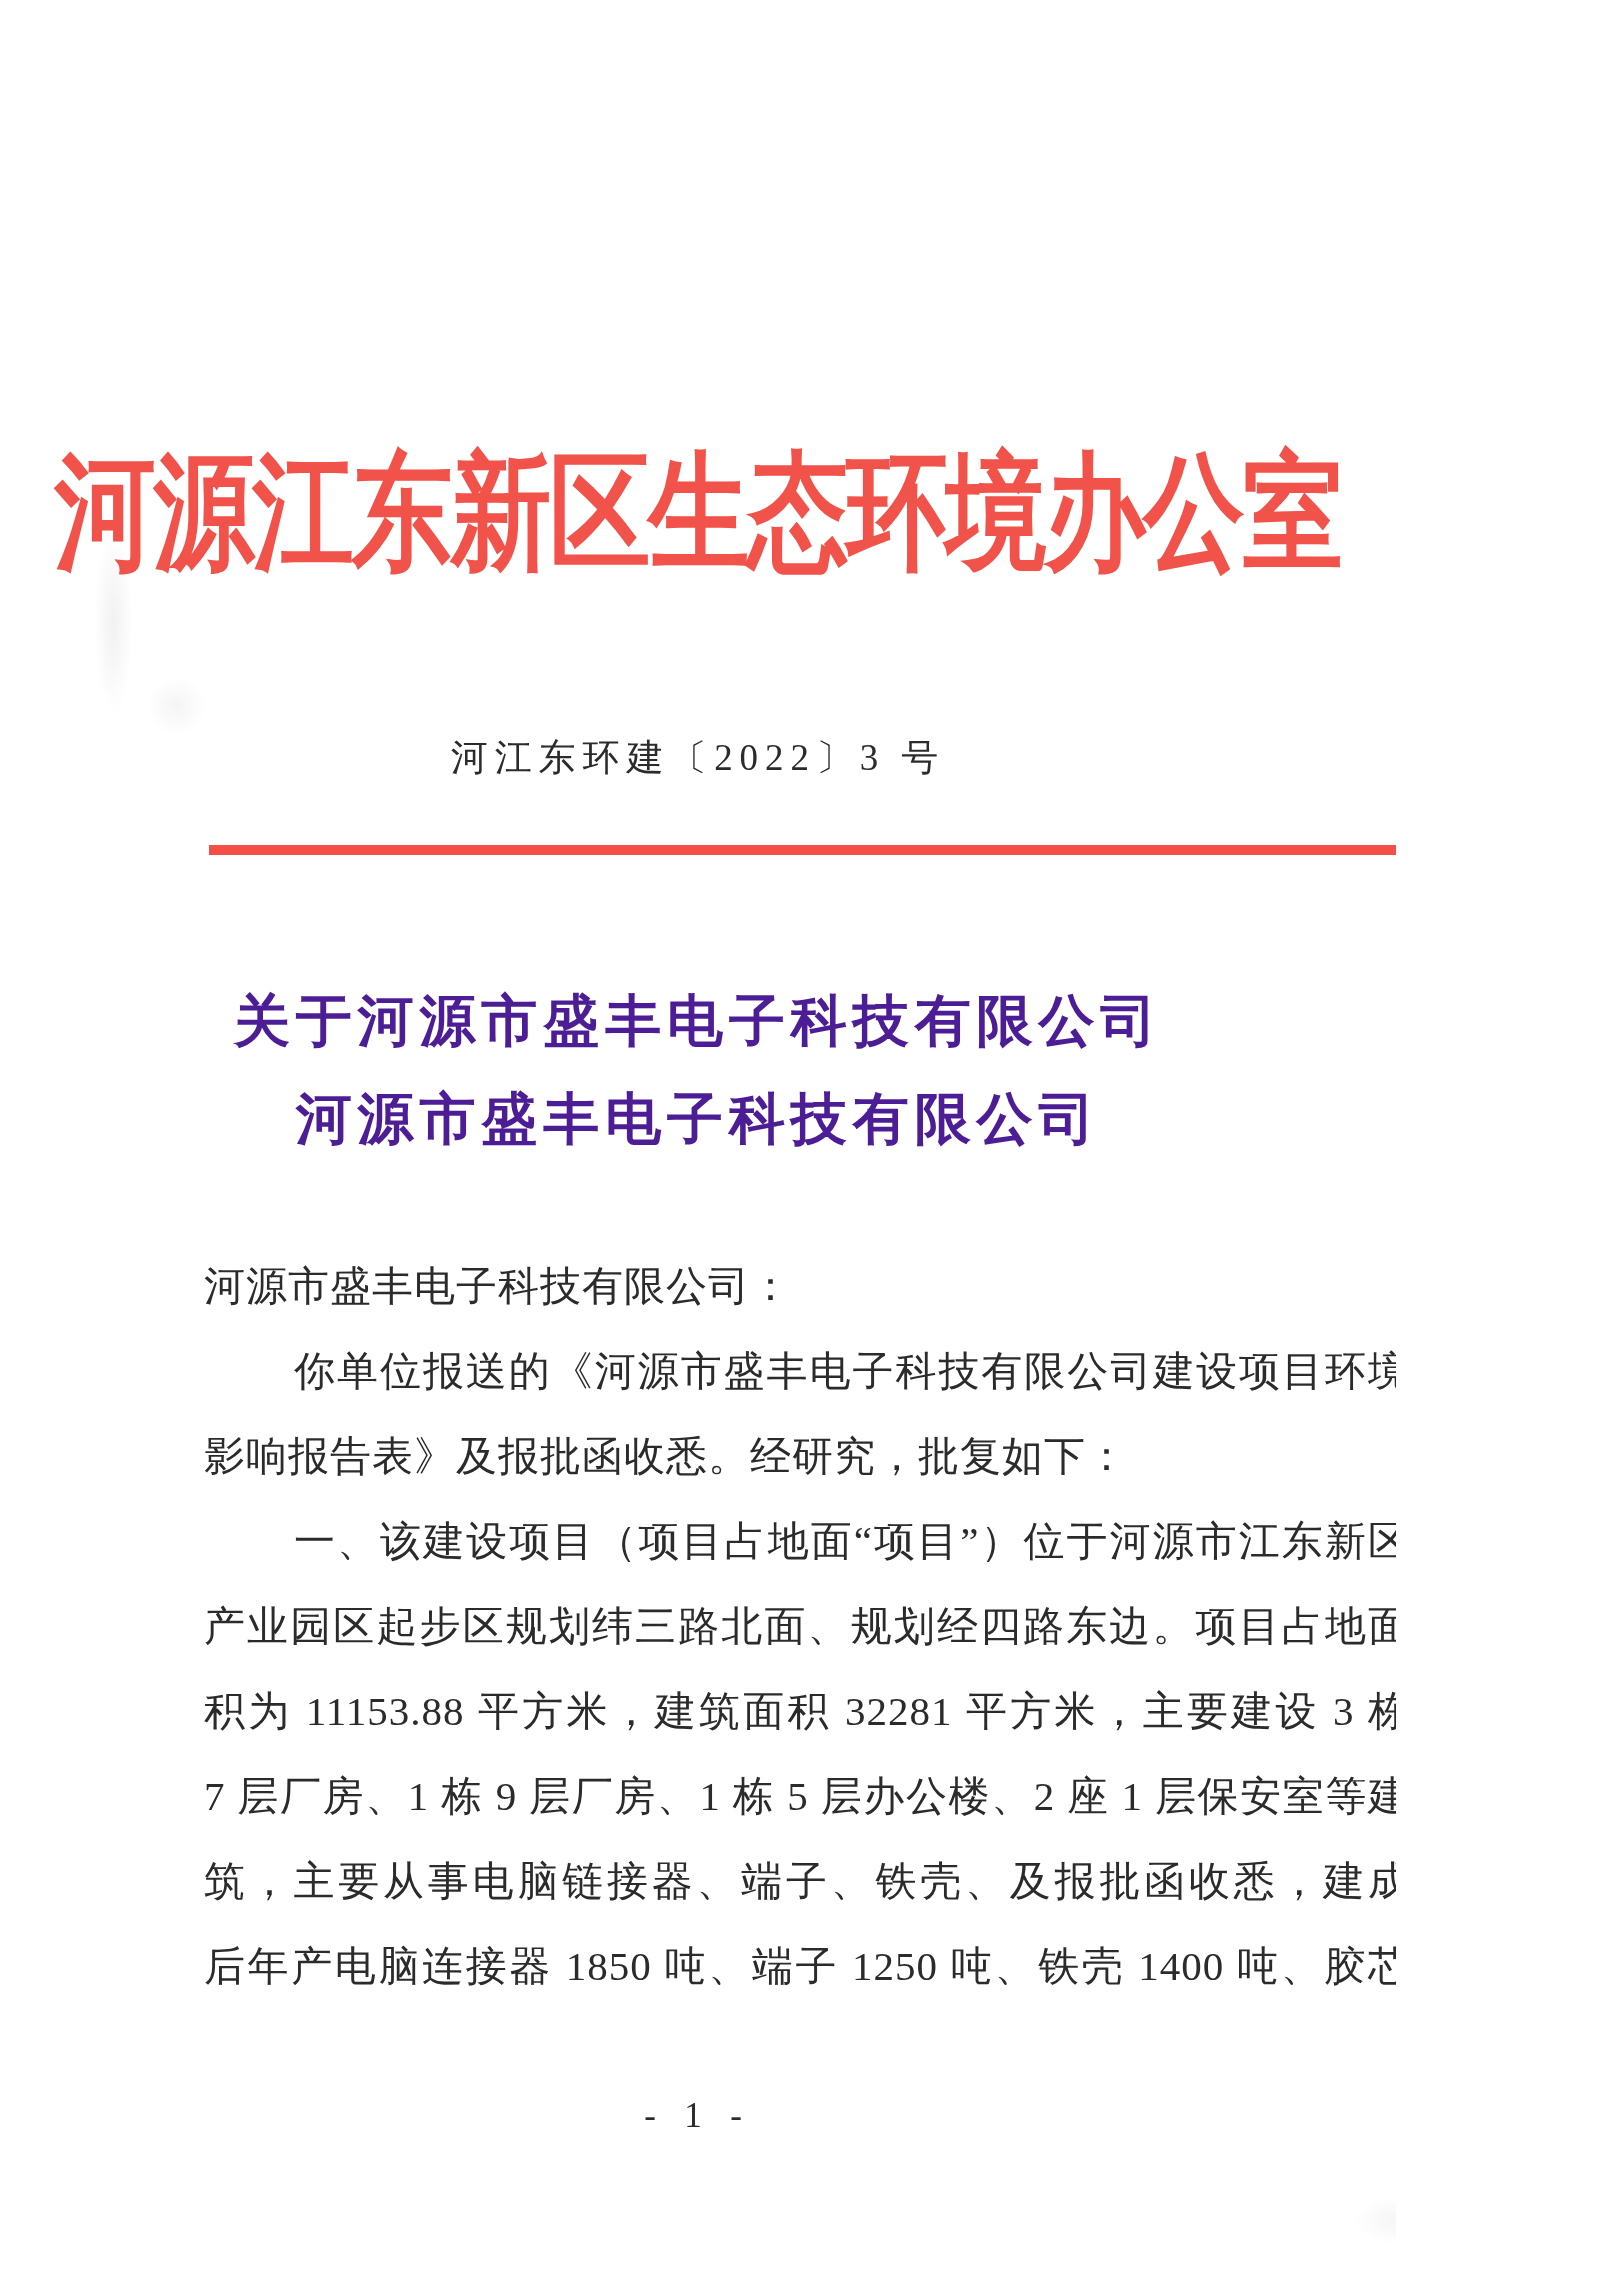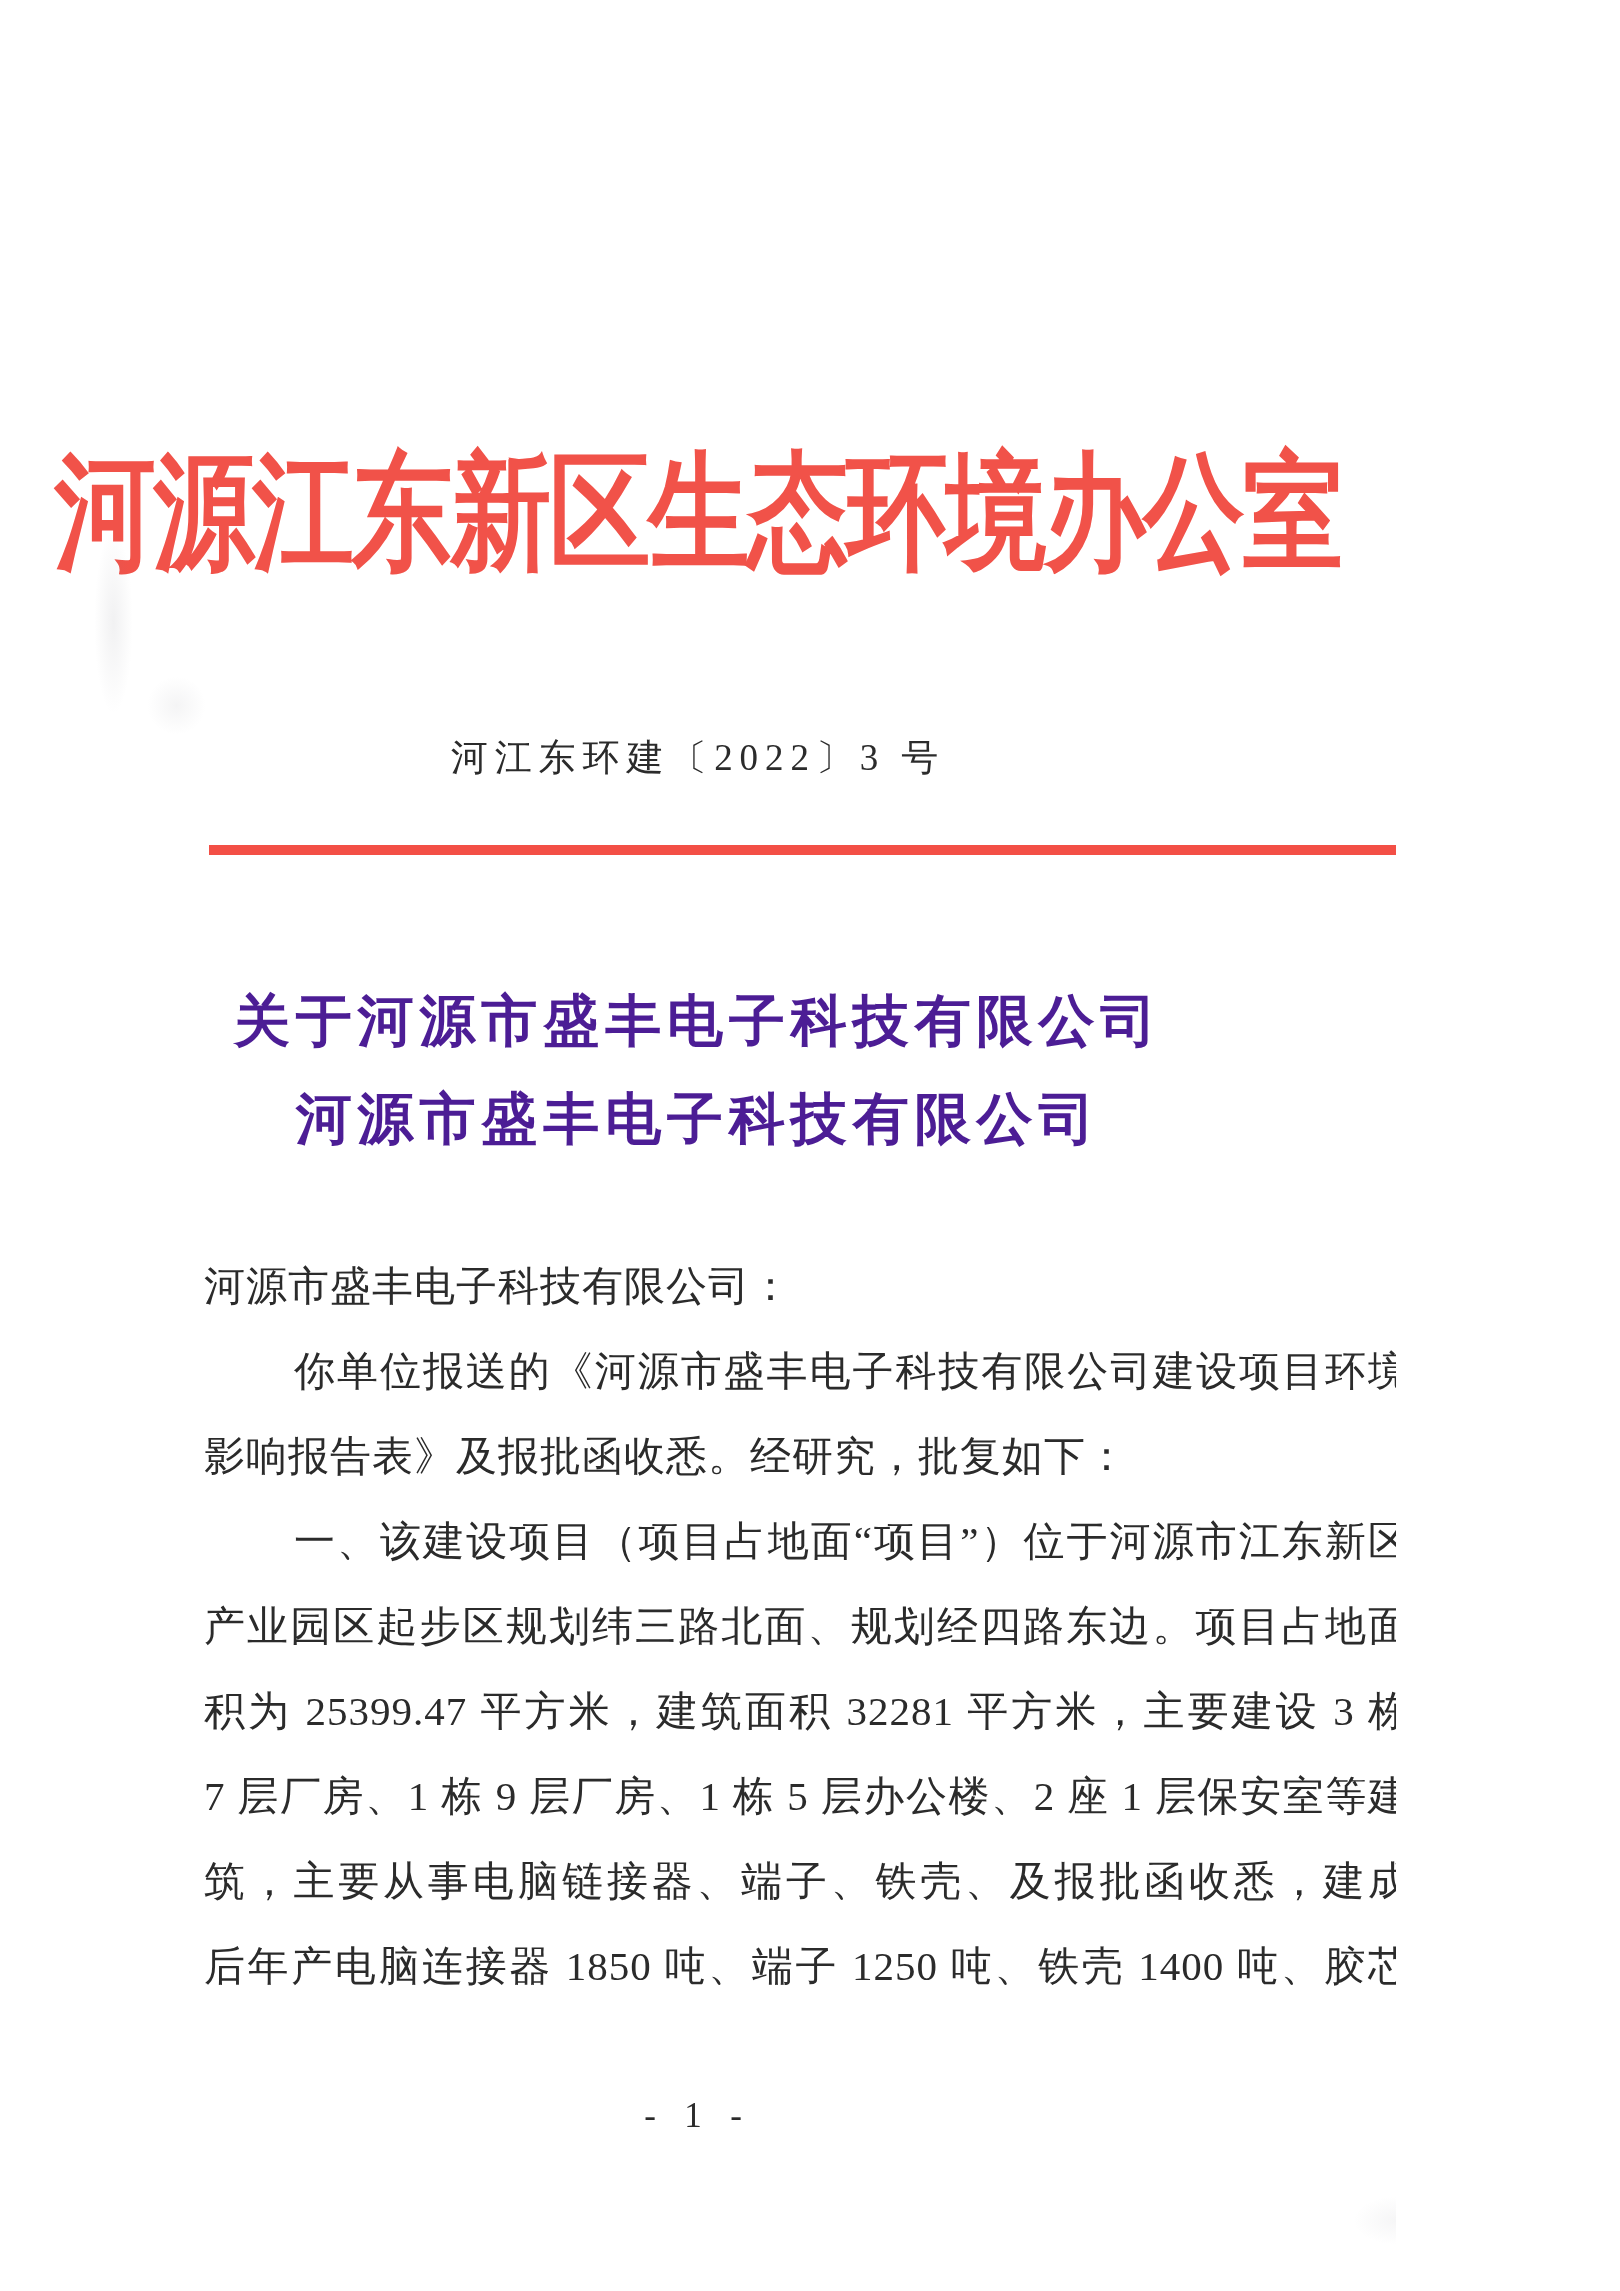--- a/index.html
+++ b/index.html
@@ -133,21 +133,21 @@
       <span>关于河源市盛丰电子科技有限公司</span>
       <span>河源市盛丰电子科技有限公司</span>
     </h2>
 
     <section class="body-text">
       <div class="line">河源市盛丰电子科技有限公司：</div>
       <div class="line indent fill">你单位报送的《河源市盛丰电子科技有限公司建设项目环境</div>
       <div class="line">影响报告表》及报批函收悉。经研究，批复如下：</div>
       <div class="line indent fill">一、该建设项目（项目占地面“项目”）位于河源市江东新区</div>
       <div class="line fill">产业园区起步区规划纬三路北面、规划经四路东边。项目占地面</div>
-      <div class="line fill">积为 25399.47 平方米，建筑面积 32281 平方米，主要建设 3 栋</div>
+      <div class="line fill">积为 11153.88 平方米，建筑面积 32281 平方米，主要建设 3 栋</div>
       <div class="line fill">7 层厂房、1 栋 9 层厂房、1 栋 5 层办公楼、2 座 1 层保安室等建</div>
       <div class="line fill">筑，主要从事电脑链接器、端子、铁壳、及报批函收悉，建成</div>
       <div class="line fill">后年产电脑连接器 1850 吨、端子 1250 吨、铁壳 1400 吨、胶芯</div>
     </section>
   </main>
 
   <footer>
     <div class="page-number">- 1 -</div>
   </footer>
 

